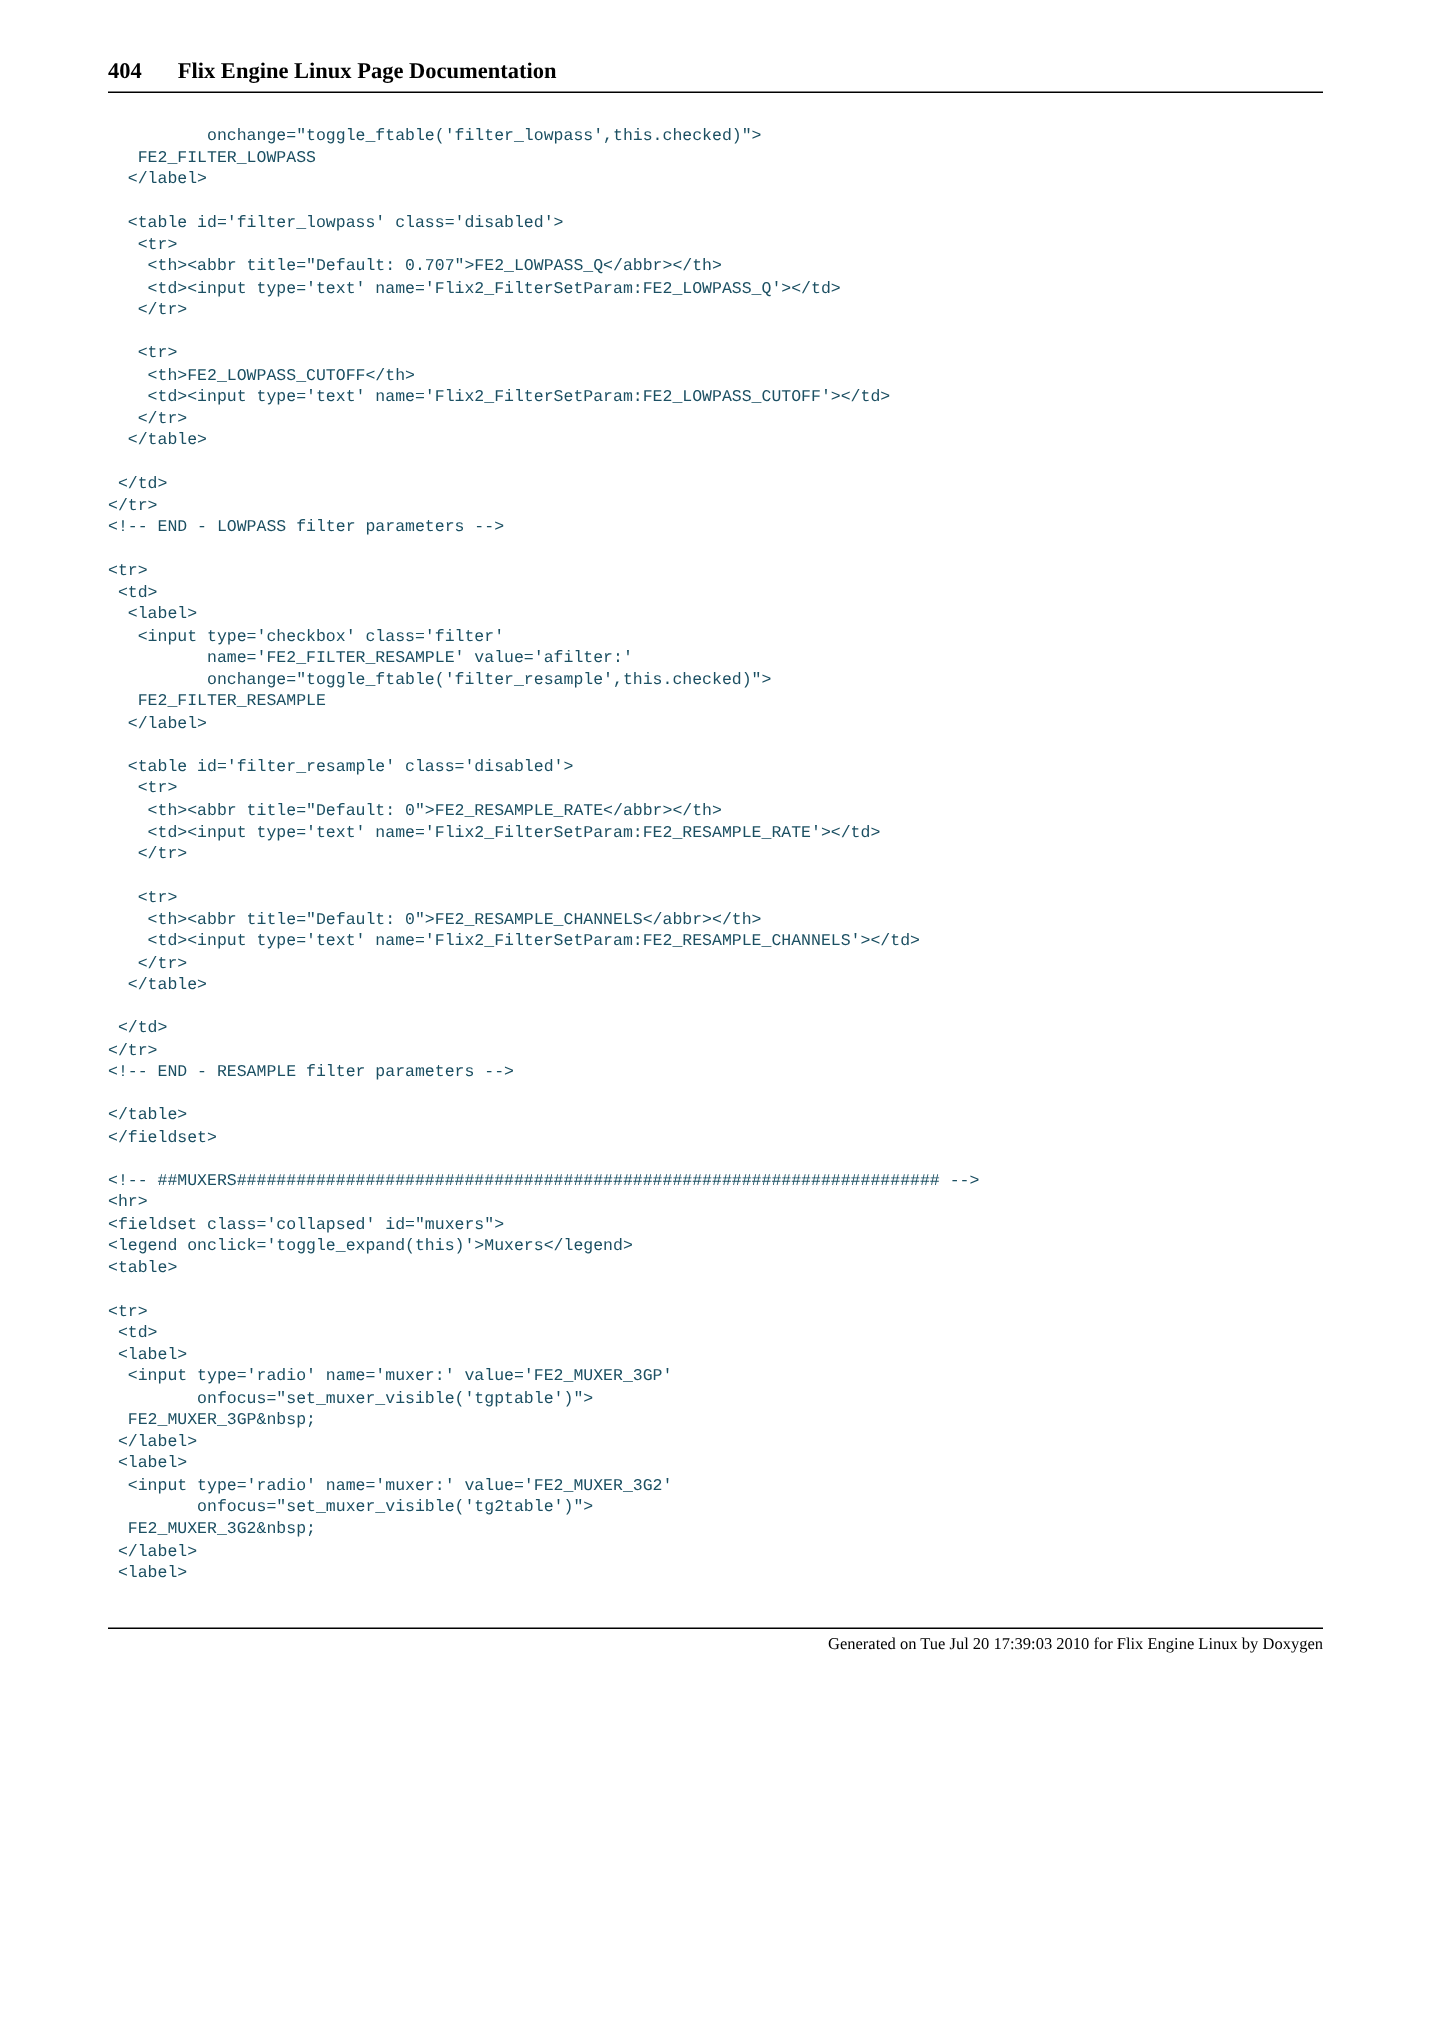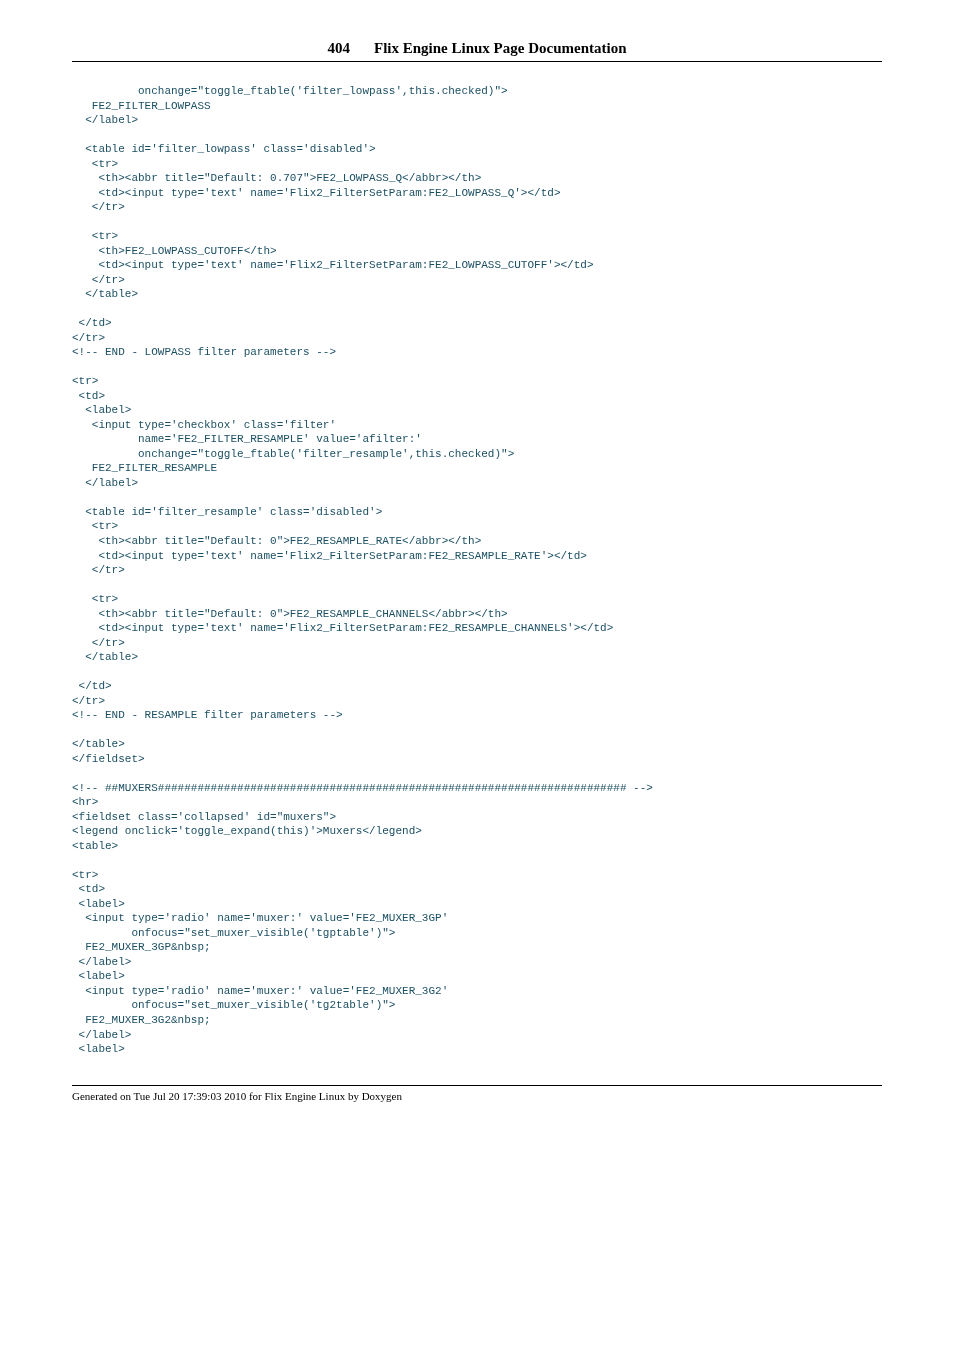--- a/index.html
+++ b/index.html
@@ -9,21 +9,21 @@
   }
   .page {
     width: 954px;
     min-height: 1350px;
     box-sizing: border-box;
     padding: 40px 72px 50px 72px;
     position: relative;
   }
   .header {
     display: flex;
-    justify-content: center;
+    justify-content: flex-start;
     align-items: baseline;
     font-size: 15px;
     margin-bottom: 2px;
   }
   .header .pnum {
     font-weight: bold;
   }
   .header .title {
     font-weight: bold;
     margin-left: 24px;
@@ -40,20 +40,21 @@
     color: #1b4f62;
     margin: 0;
     white-space: pre;
   }
   .footer-rule {
     border: none;
     border-top: 1px solid #000;
     margin: 28px 0 4px 0;
   }
   .footer {
+    text-align: right;
     font-size: 11px;
   }
 </style>
 </head>
 <body>
 
 <div class="page">
 
   <div class="header">
     <span class="pnum">404</span>

